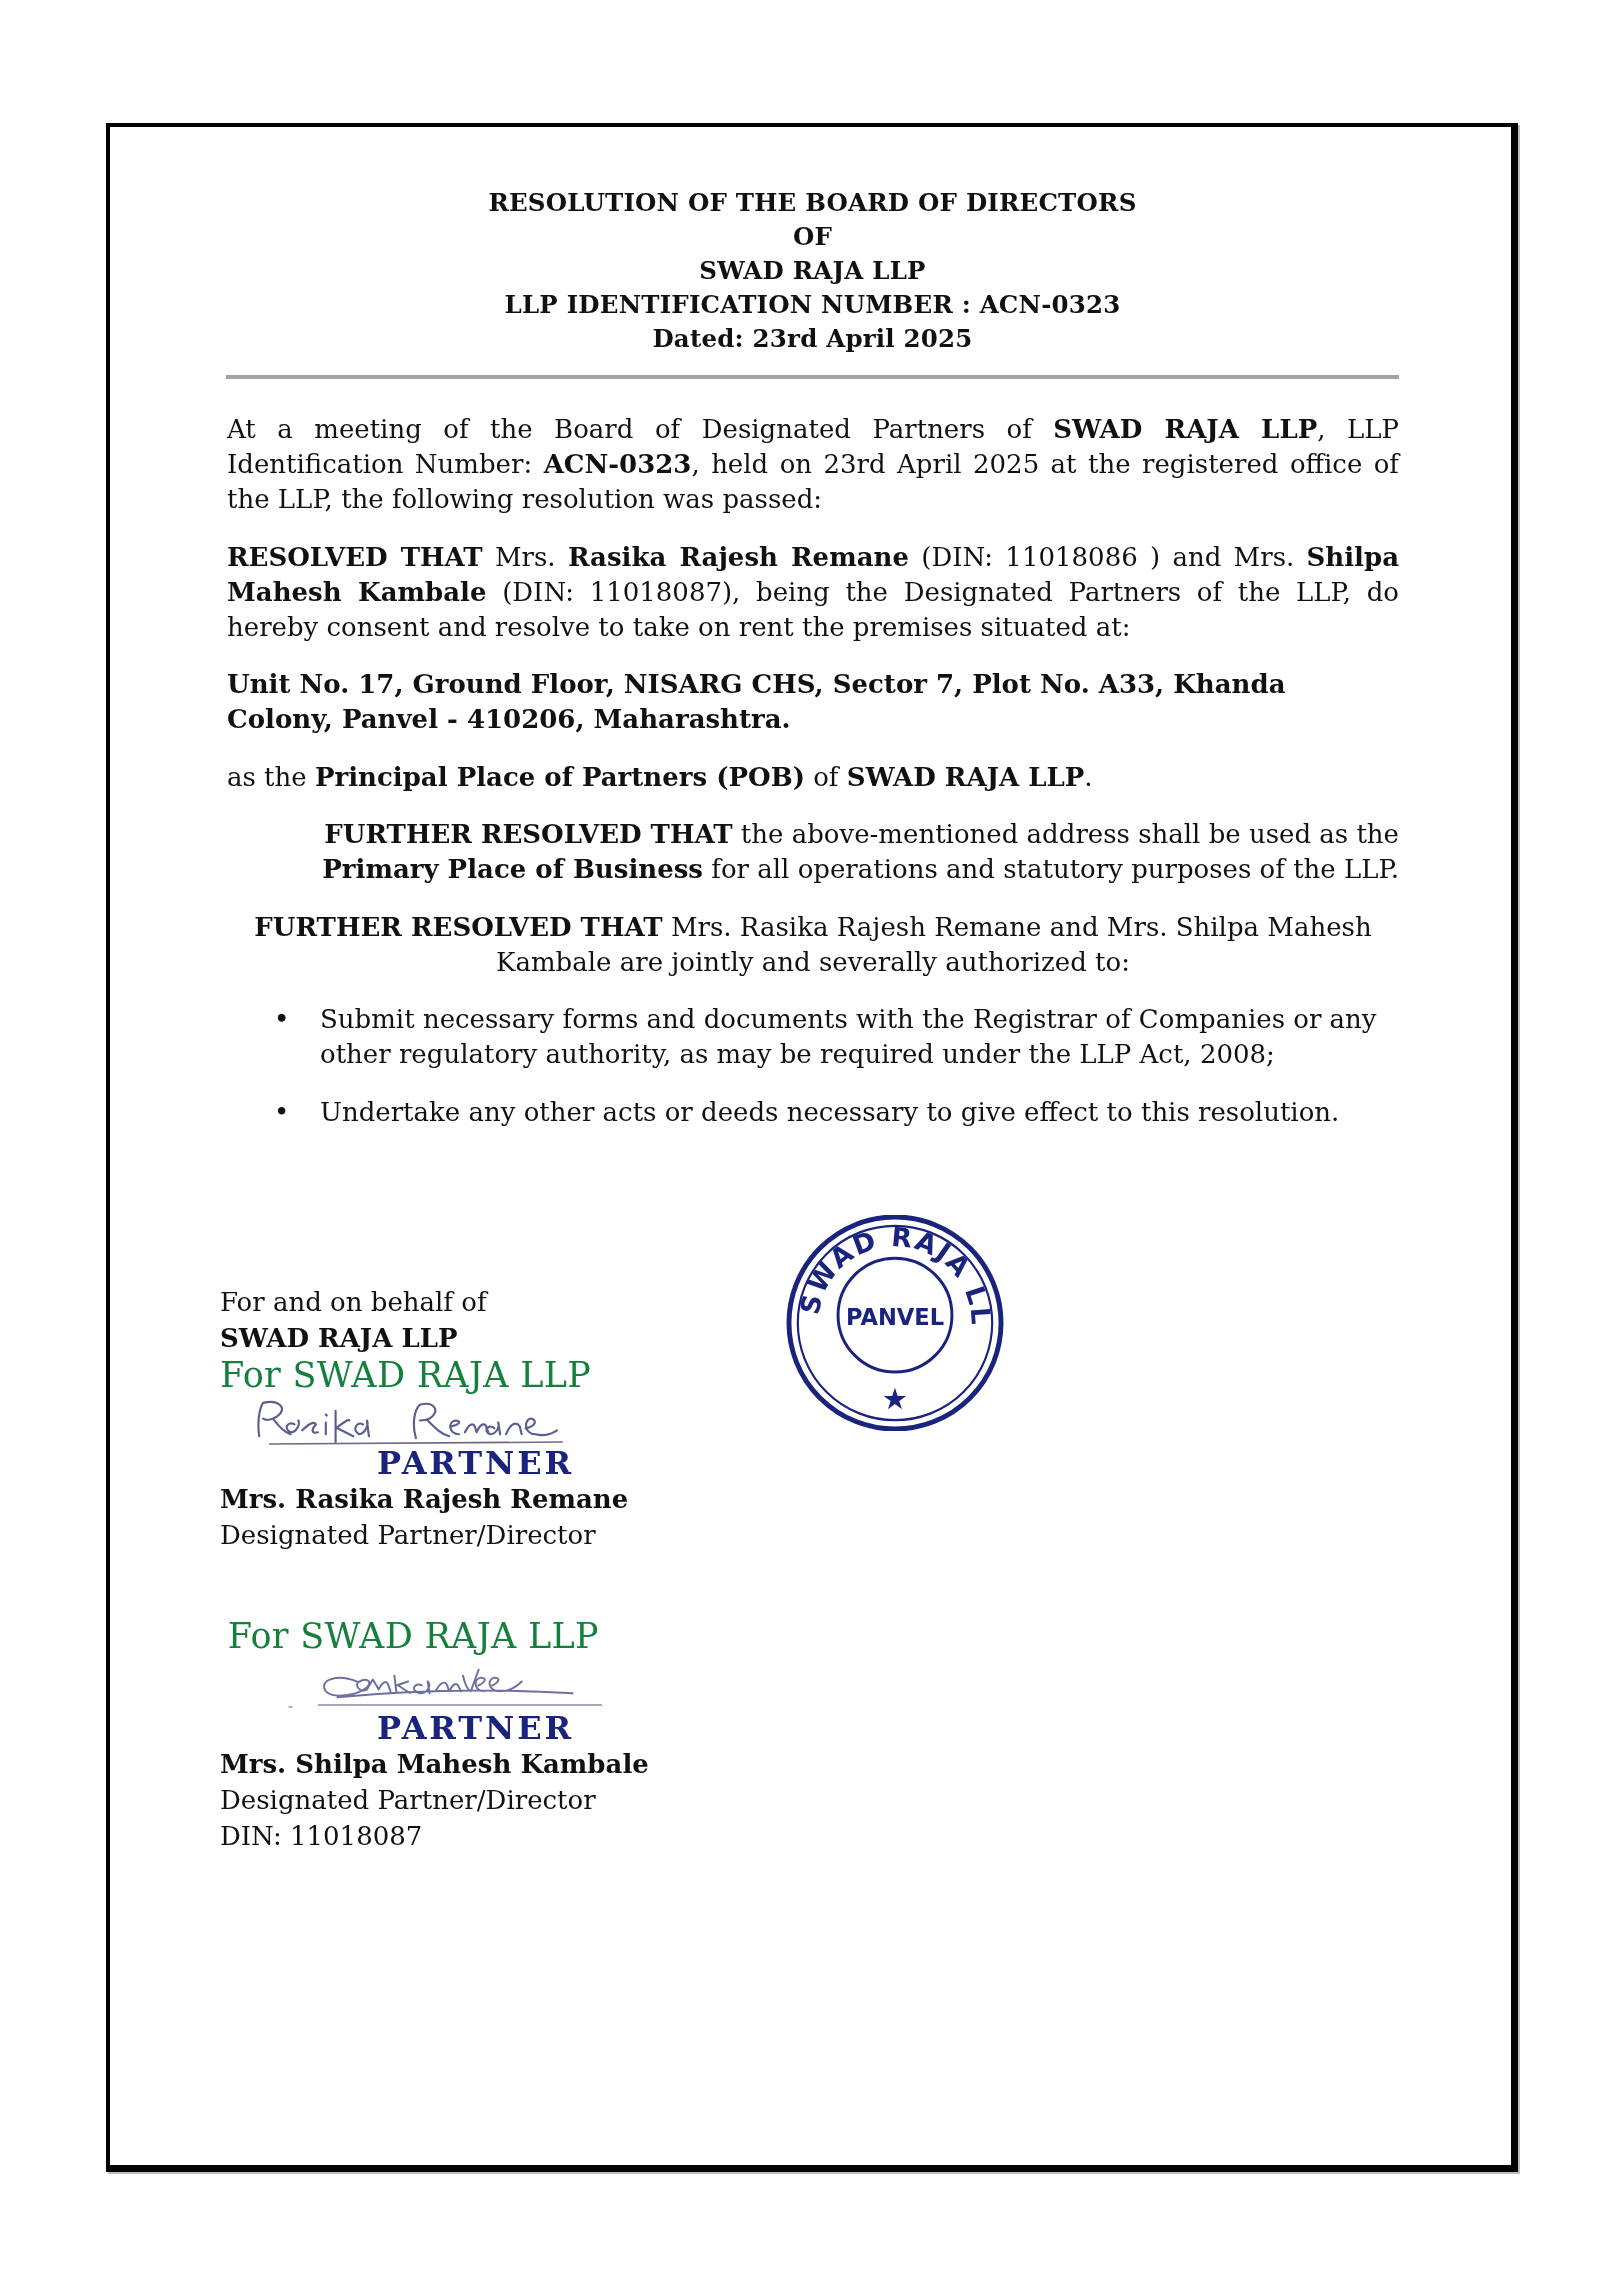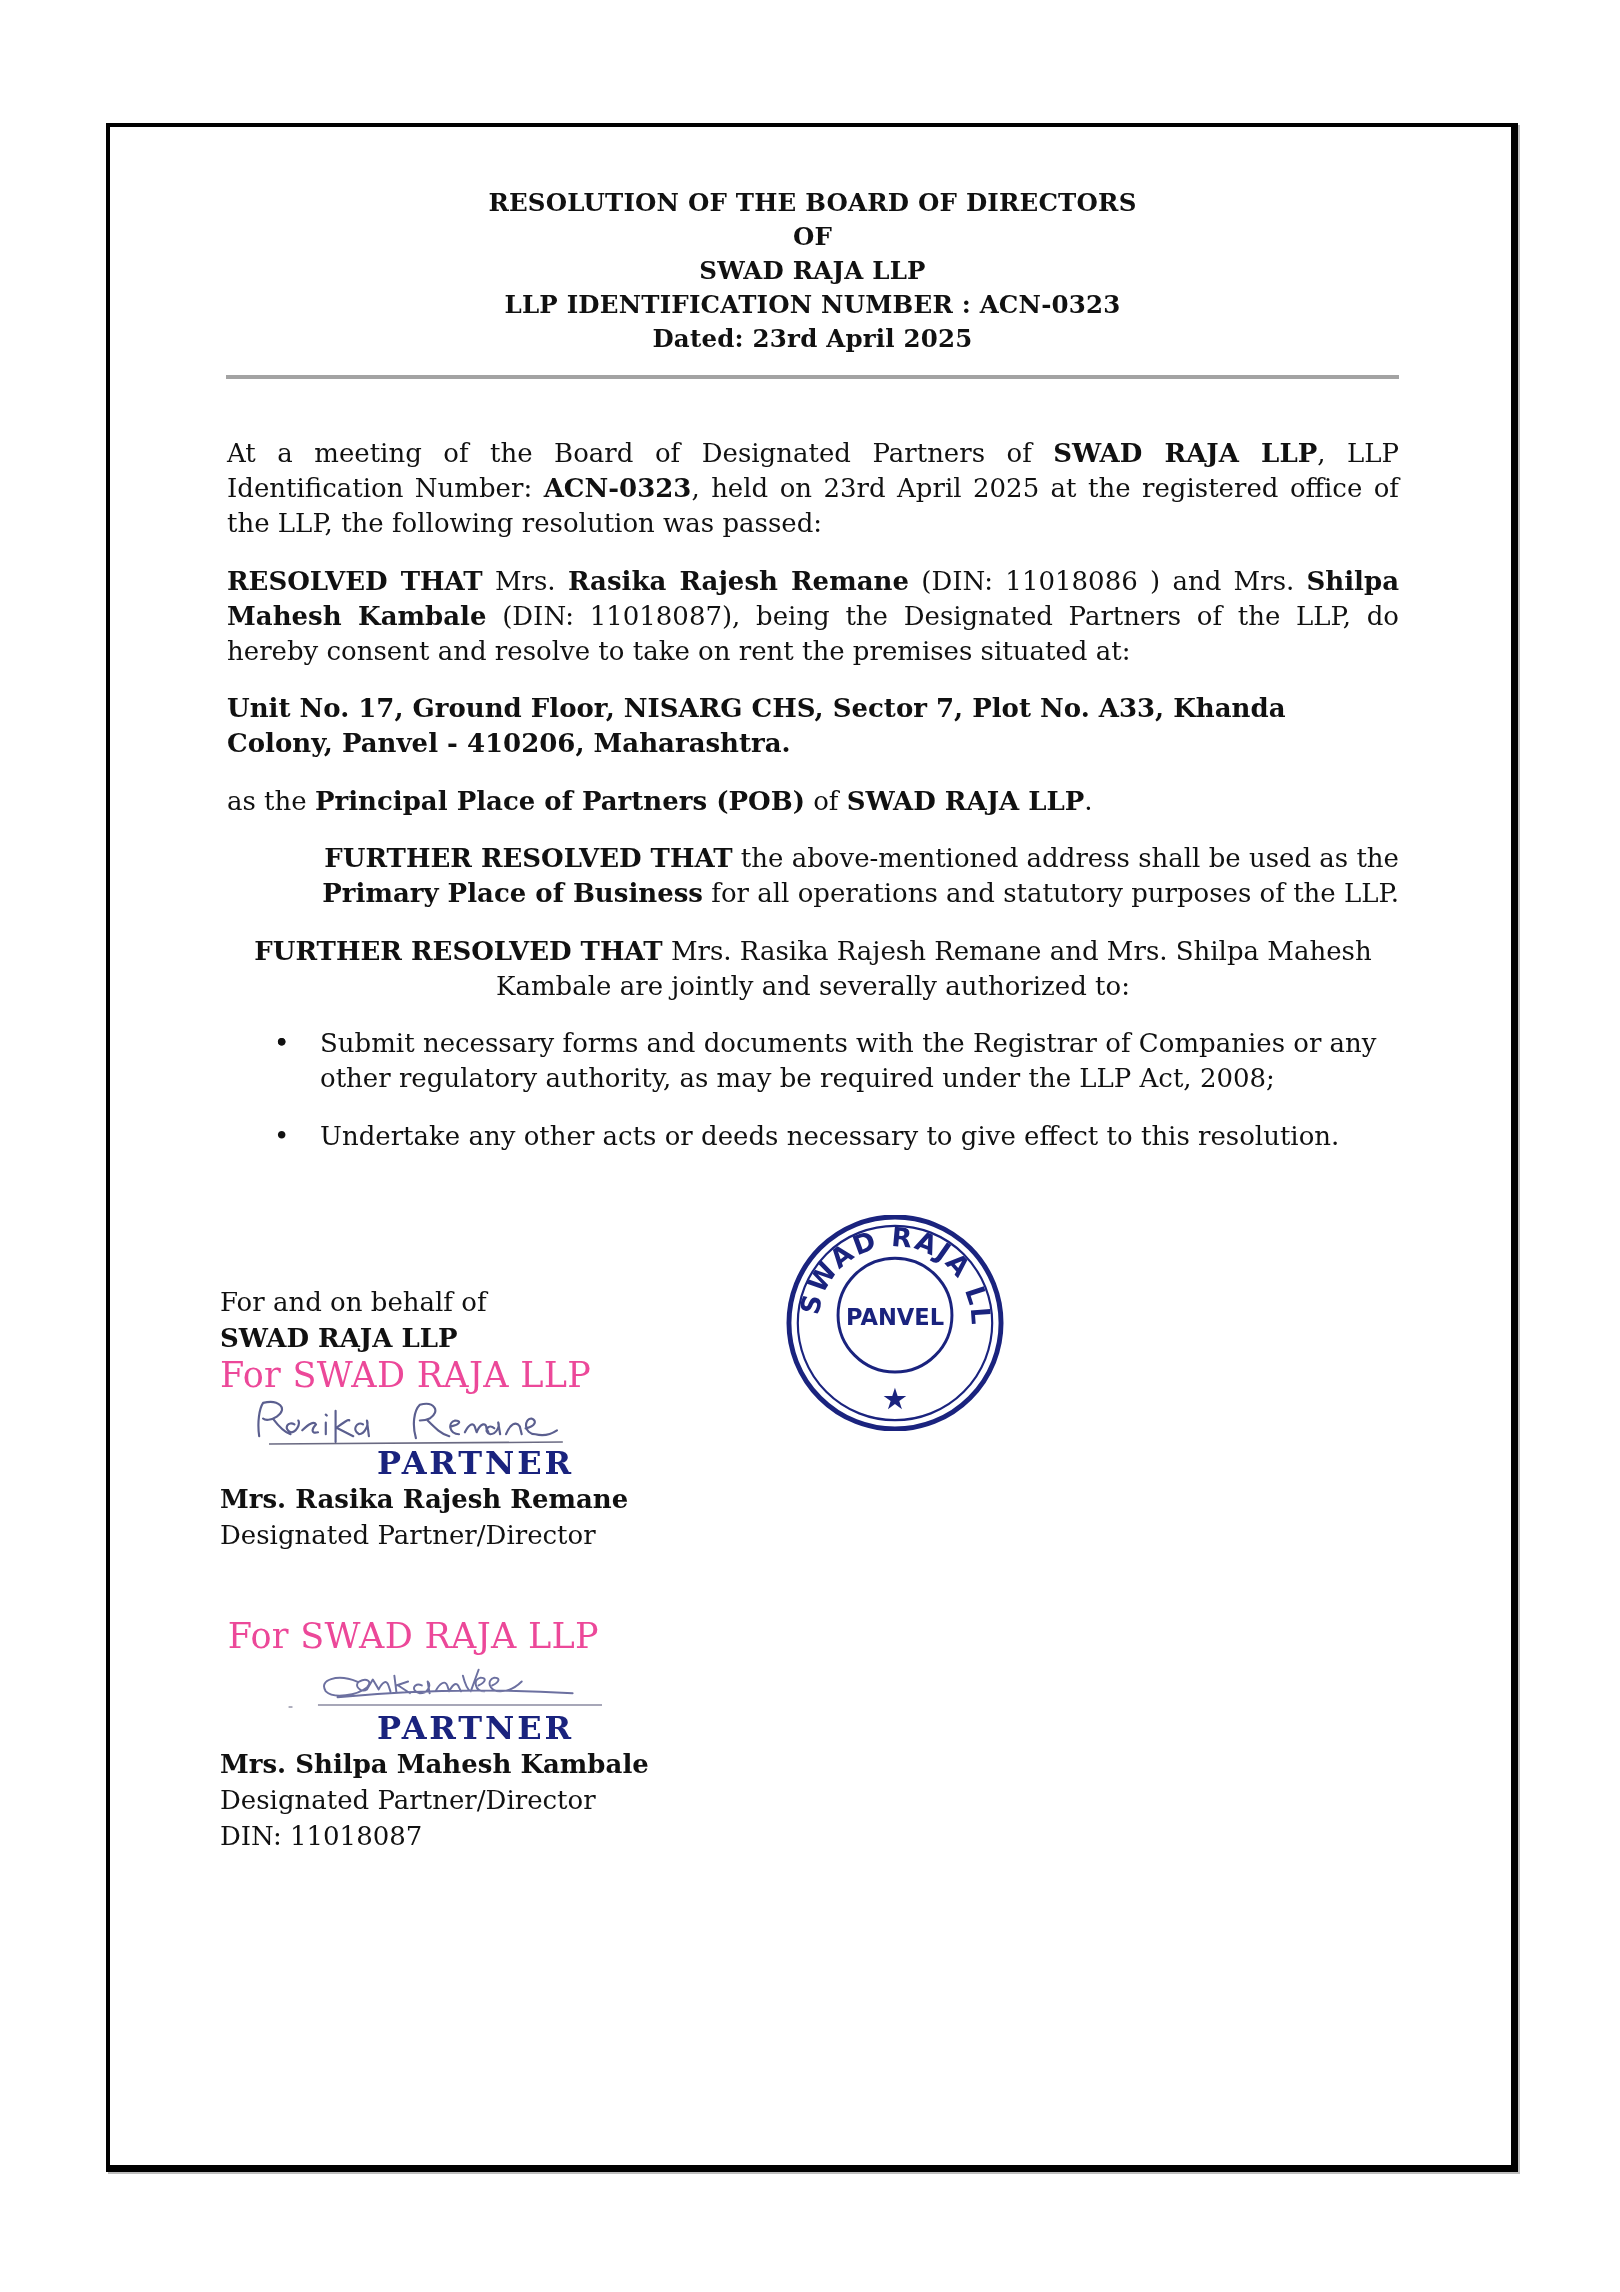--- a/index.html
+++ b/index.html
@@ -6,28 +6,28 @@
   body { width:1620px; height:2293px; position:relative; overflow:hidden;
          font-family:"DejaVu Serif","Liberation Serif",serif; color:#111; }
   .page-border { position:absolute; left:106px; top:123px; width:1412px; height:2049px;
          border-left:4.9px solid #000; border-top:4.9px solid #000;
          border-right:7.8px solid #000; border-bottom:7.8px solid #000; box-sizing:border-box;
          box-shadow: 2px 2px 0 #bdbdbd; }
   .header { position:absolute; left:227px; width:1171px; top:186px; text-align:center;
          font-weight:bold; font-size:24.5px; line-height:34px; letter-spacing:0.2px; }
   .header div { white-space:nowrap; }
   .rule { position:absolute; left:226px; top:375px; width:1173px; height:3.9px; background:#a3a3a3; }
-  .body { position:absolute; left:227px; width:1172px; top:436px; font-size:26px; line-height:35px; }
+  .body { position:absolute; left:227px; width:1172px; top:412px; font-size:26px; line-height:35px; }
   .para { margin:0 0 22.5px 0; text-align:justify; }
   b { font-weight:bold; }
   ul.bullets { list-style:none; padding:0; margin:0; }
   ul.bullets li { position:relative; padding-left:93px; margin-bottom:22.5px; }
   ul.bullets li .dot { position:absolute; left:47px; top:0; }
   .sig-block { position:absolute; left:220px; width:510px; font-size:26px; line-height:36px; }
-  .blue-for { color:#ec4899; font-size:35px; line-height:39px; white-space:nowrap; letter-spacing:0.3px; }
+  .blue-for { color:#15803d; font-size:35px; line-height:39px; white-space:nowrap; letter-spacing:0.3px; }
   .blue-partner { color:#1a237e; font-weight:bold; font-size:32px; line-height:35px; letter-spacing:2.9px; padding-left:157px; }
   .sigsvg { display:block; }
   .stamp { position:absolute; left:784px; top:1215px; width:222px; height:216px; }
   .nm { font-weight:bold; white-space:nowrap; }
   .ln { white-space:nowrap; }
 </style>
 </head>
 <body>
 
 <div class="page-border"></div>

